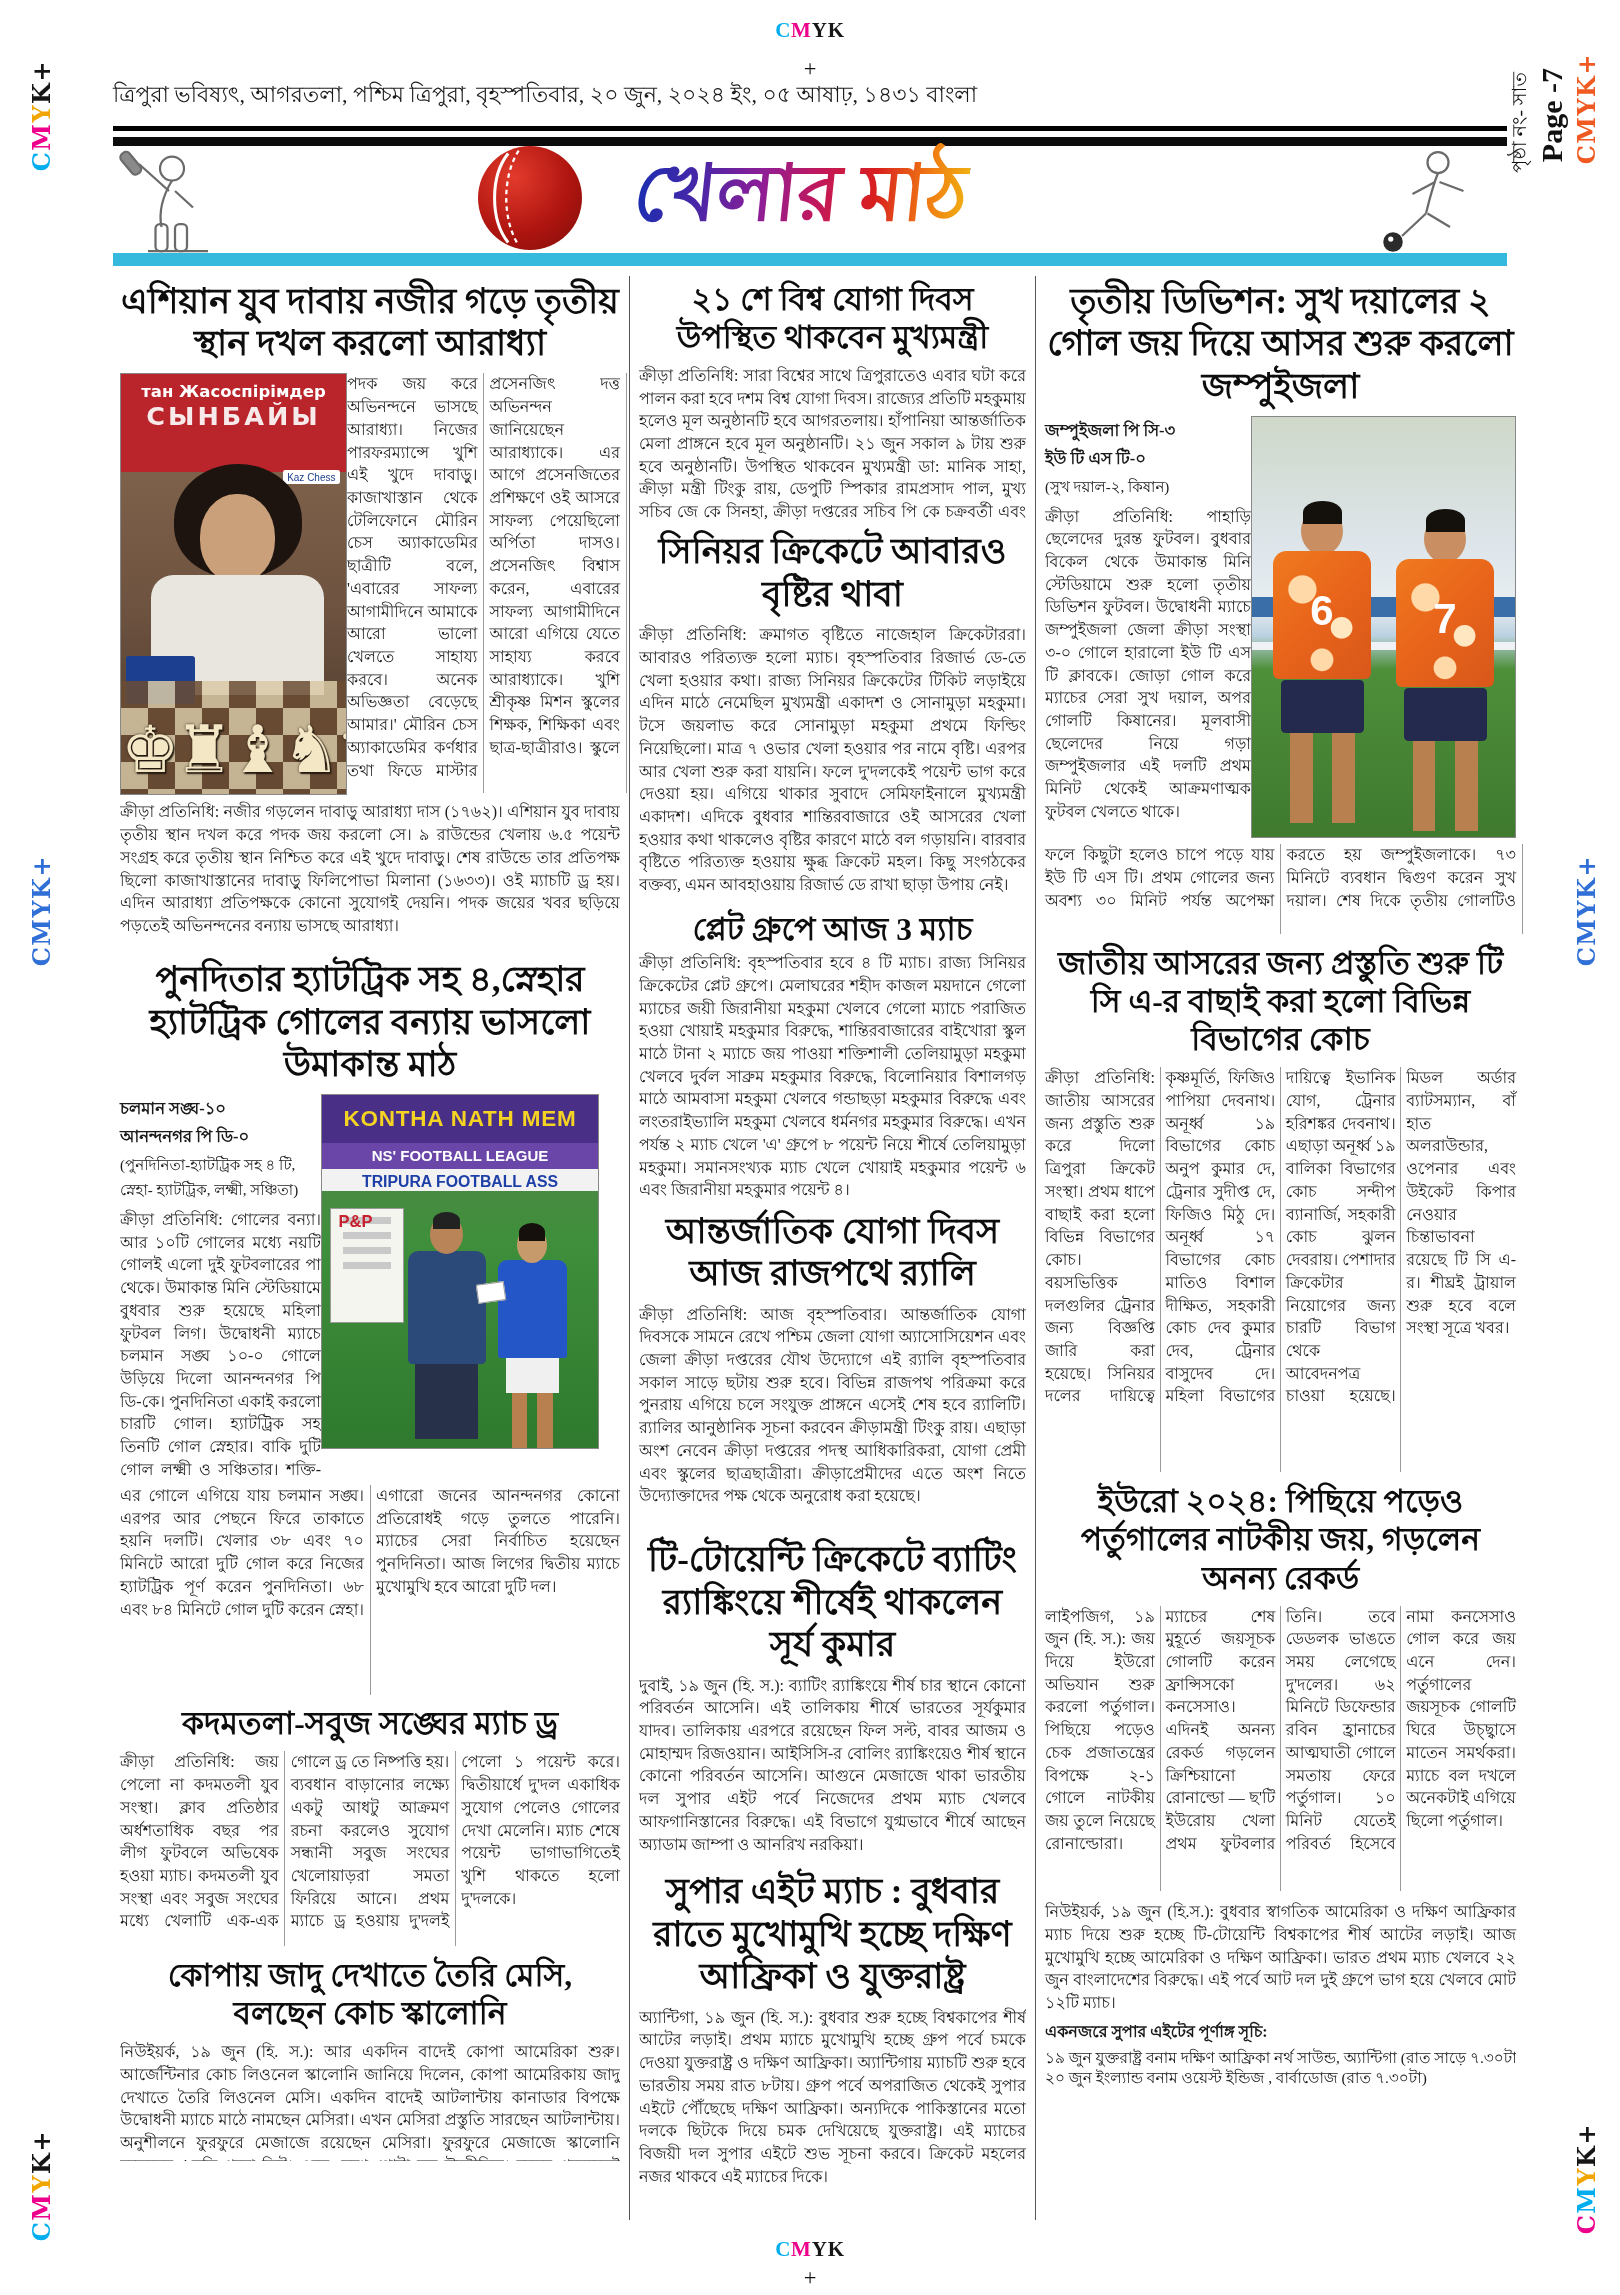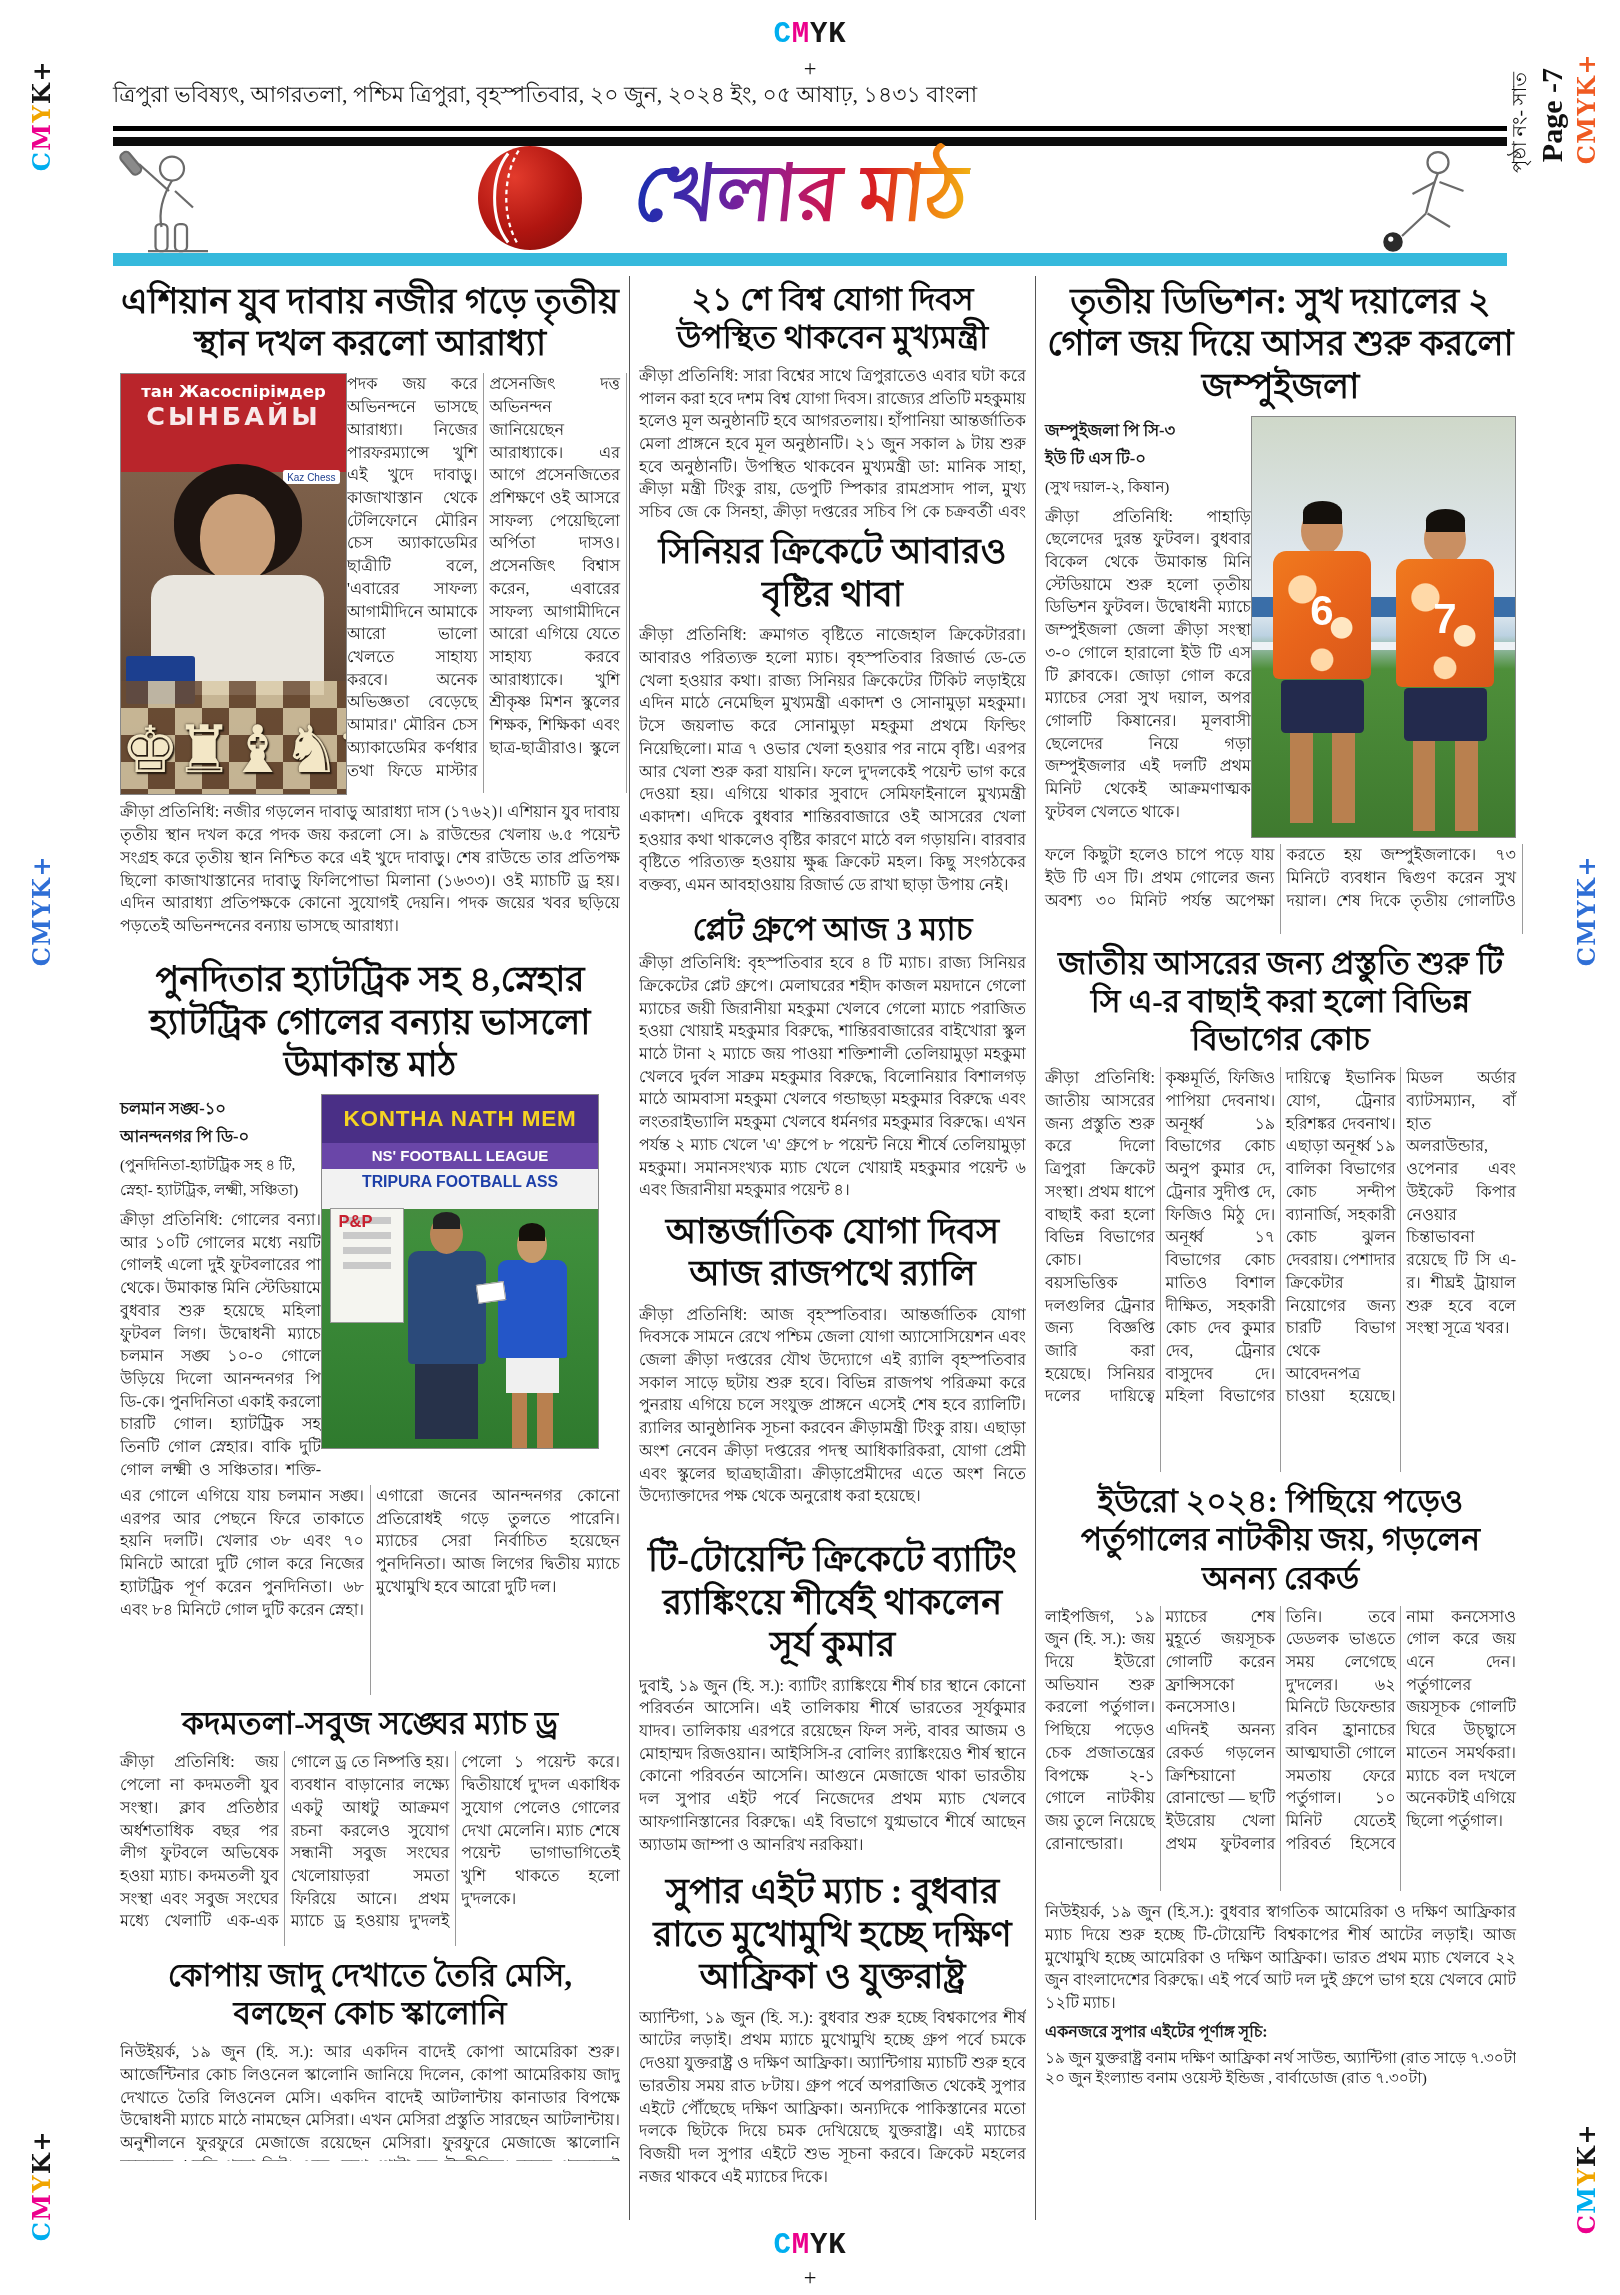--- a/index.html
+++ b/index.html
@@ -1,20 +1,20 @@
 <!DOCTYPE html>
 <html style="font-size:12px"><head>
 <meta charset="utf-8">
 <style>
   html,body{margin:0;padding:0;background:#e8e8e8;}
   .page{position:relative;width:1620px;height:2295px;background:#ffffff;margin:0 auto;
         overflow:hidden;font-family:"Liberation Serif","DejaVu Sans",serif;color:#1a1a1a;}
   
-  .cmyk-center{position:absolute;left:0;right:0;text-align:center;font-family:Liberation Mono, monospace;
-               font-size:29px;font-weight:600;letter-spacing:0.8px;}
+  .cmyk-center{position:absolute;left:0;right:0;text-align:center;font-family:Liberation Serif, serif;
+               font-size:21px;font-weight:600;letter-spacing:0.8px;}
   .cmyk-top{top:18px;} .cmyk-bottom{bottom:33px;}
   .plus-mark{position:absolute;left:0;right:0;text-align:center;font-size:22.5px;color:#111;}
   .plus-top{top:56px;} .plus-bottom{bottom:4.5px;}
   .ink-c{color:#00aeef;} .ink-m{color:#ec008c;} .ink-y{color:#f0a500;} .ink-k{color:#161616;}
   .edge{position:absolute;font-family:"DejaVu Serif",serif;font-weight:700;font-size:24px;
         writing-mode:vertical-rl;transform:rotate(180deg);letter-spacing:1.5px;}
   .edge-lt{left:27px;top:60px;}
   .edge-lm{left:27px;top:855px;color:#2f6fd6;}
   .edge-lb{left:27px;top:2130px;}
   .edge-rt{right:19.5px;top:53px;color:#f05a22;}
@@ -97,21 +97,21 @@
   .boy .shorts{width:83px;height:53px;margin:1.5px auto 0 auto;background:#232a4d;border-radius:4.5px;}
   .boy .legs{width:83px;height:90px;margin:0 auto;
       background:linear-gradient(90deg,transparent 0 9px,#b9804f 9px 31.5px,transparent 31.5px 51px,#b9804f 51px 74px,transparent 74px);}
   .boy1{left:13.5px;top:90px;} .boy2{right:13.5px;top:98px;}
   
   .ph-award{width:276px;height:353px;background:linear-gradient(180deg,#5a7f4b 0%,#3f8f3c 40%,#2f7a2e 100%);}
   .ph-award .ban1{position:absolute;top:0;left:0;right:0;height:48px;background:#4a2f86;color:#f5d323;
       font-family:"Liberation Sans",sans-serif;font-weight:800;font-size:22.5px;text-align:center;line-height:48px;letter-spacing:0.8px;}
   .ph-award .ban2{position:absolute;top:48px;left:0;right:0;height:25.5px;background:#6a46a8;color:#fff;
       font-family:"Liberation Sans",sans-serif;font-weight:700;font-size:15px;text-align:center;line-height:25.5px;}
-  .ph-award .ban3{position:absolute;top:74px;left:0;right:0;height:40px;background:#f2f2f2;color:#1d3fa8;
+  .ph-award .ban3{position:absolute;top:74px;left:0;right:0;height:22px;background:#f2f2f2;color:#1d3fa8;
       font-family:"Liberation Sans",sans-serif;font-weight:800;font-size:15.8px;text-align:center;line-height:25.5px;}
   .ph-award .board{position:absolute;top:113px;left:7.5px;width:72px;height:113px;background:#f5f5f0;border:0.8px solid #999;}
   .ph-award .board span{display:block;margin:7.5px auto 0 auto;width:48px;height:7.5px;background:#c9c9c9;}
   .ph-award .sponsor{position:absolute;top:117px;left:16.5px;font-family:"Liberation Sans",sans-serif;
       font-weight:800;color:#c81f2e;font-size:16.5px;}
   .man{position:absolute;top:120px;left:83px;width:83px;}
   .man .head{width:33px;height:39px;border-radius:50%;background:#b98457;margin:0 auto;position:relative;}
   .man .head:before{content:"";position:absolute;top:-3px;left:3px;right:3px;height:16.5px;border-radius:50% 50% 0 0;background:#222;}
   .man .coat{width:78px;height:113px;margin:-3px auto 0;background:#2b4a7a;border-radius:10.5px 10.5px 4.5px 4.5px;}
   .man .pants{width:63px;height:75px;margin:0 auto;background:#27324a;}

